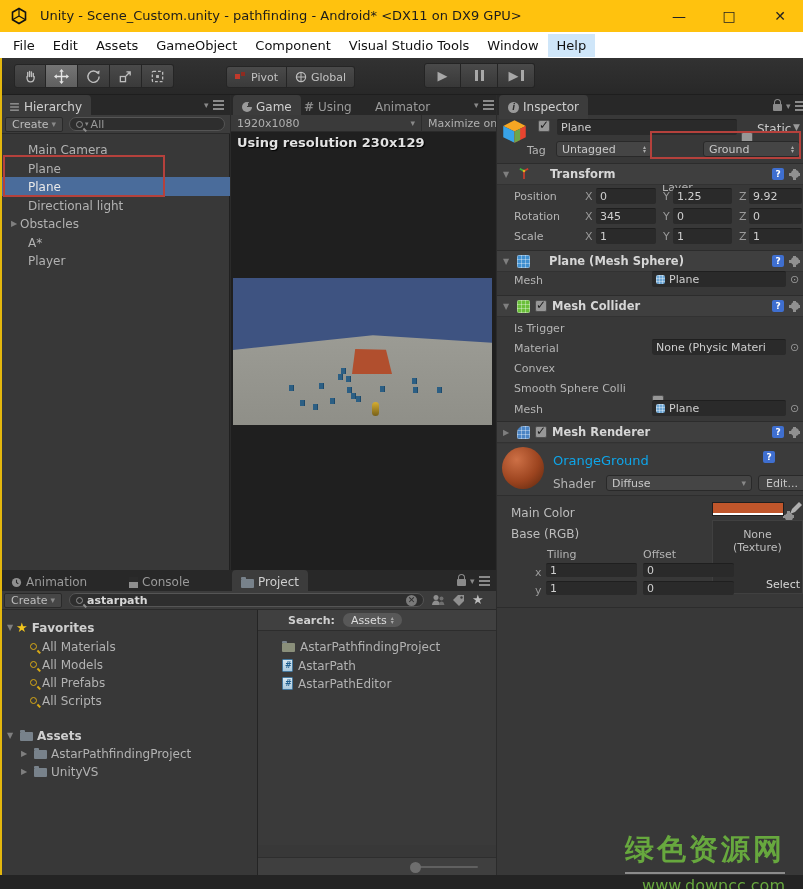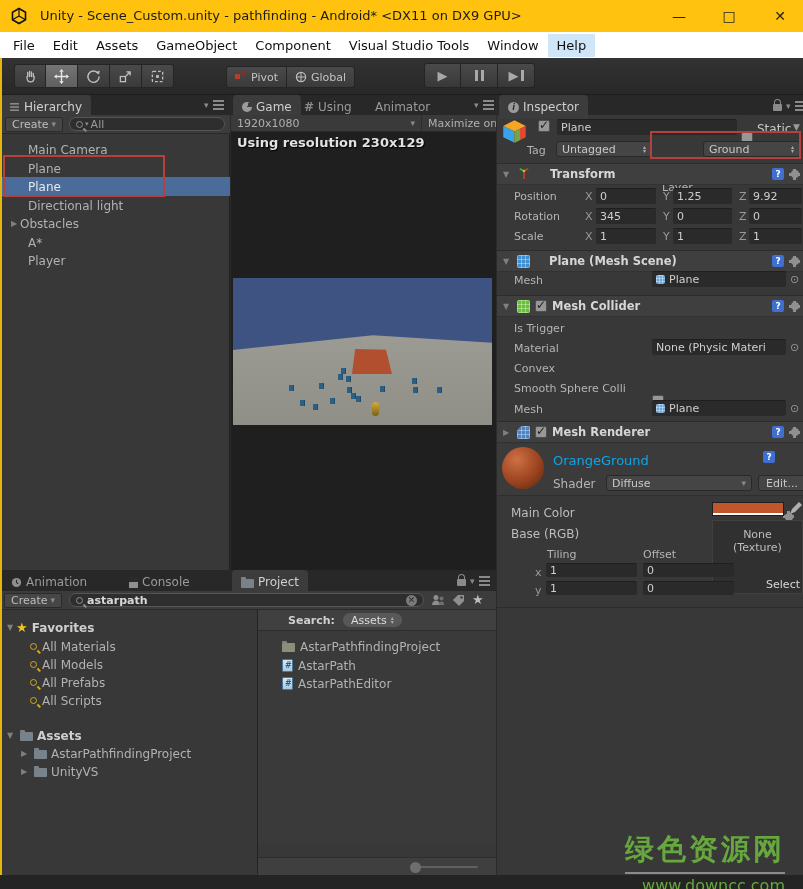--- a/index.html
+++ b/index.html
@@ -516,21 +516,21 @@
       <span>1</span>
     </div>
   <span class="axis" style="left:739px;top:230px;">Z</span><div class="field" style="left:749px;top:228px;width:53px;">
       <span>1</span>
     </div>
 
   
   <div class="comphead" style="top:250px;">
     <span class="foldarrow">▼</span>
     <span class="gridico" style="background-color:#3f8fd0;"></span>
-    <span class="t" style="margin-left:14px;">Plane (Mesh Scene)</span>
+    <span class="t" style="margin-left:14px;">Plane (Mesh Sphere)</span>
     <span class="helpico" style="margin-left:auto;">?</span>
     <span class="gear">
         <i></i>
       </span>
   </div>
   <span class="ilabel" style="left:514px;top:274px;">Mesh</span>
   <div class="field" style="left:652px;top:271px;width:134px;gap:4px;">
     <span class="gridico" style="width:9px;height:9px;background-color:#6fa8d6;background-size:3px 3px;"></span>
     <span>Plane</span>
   </div>

